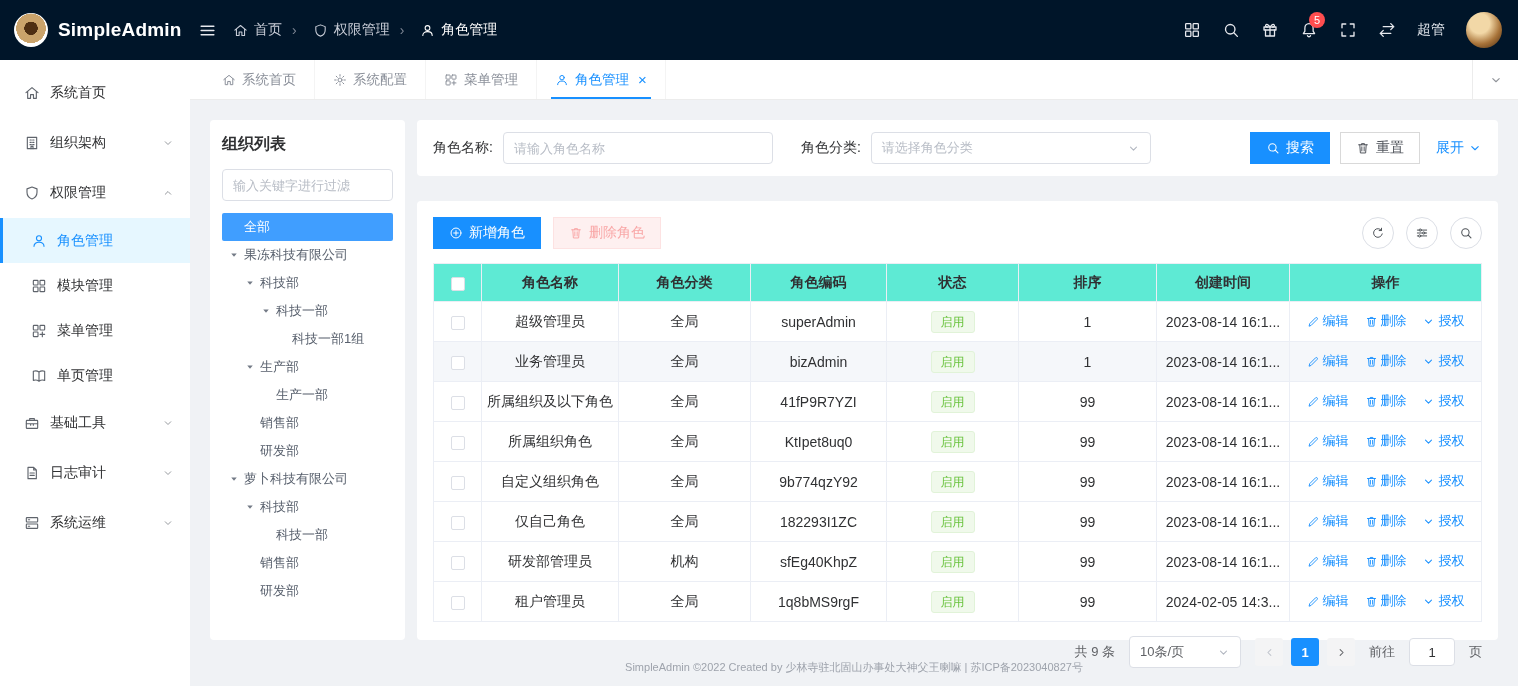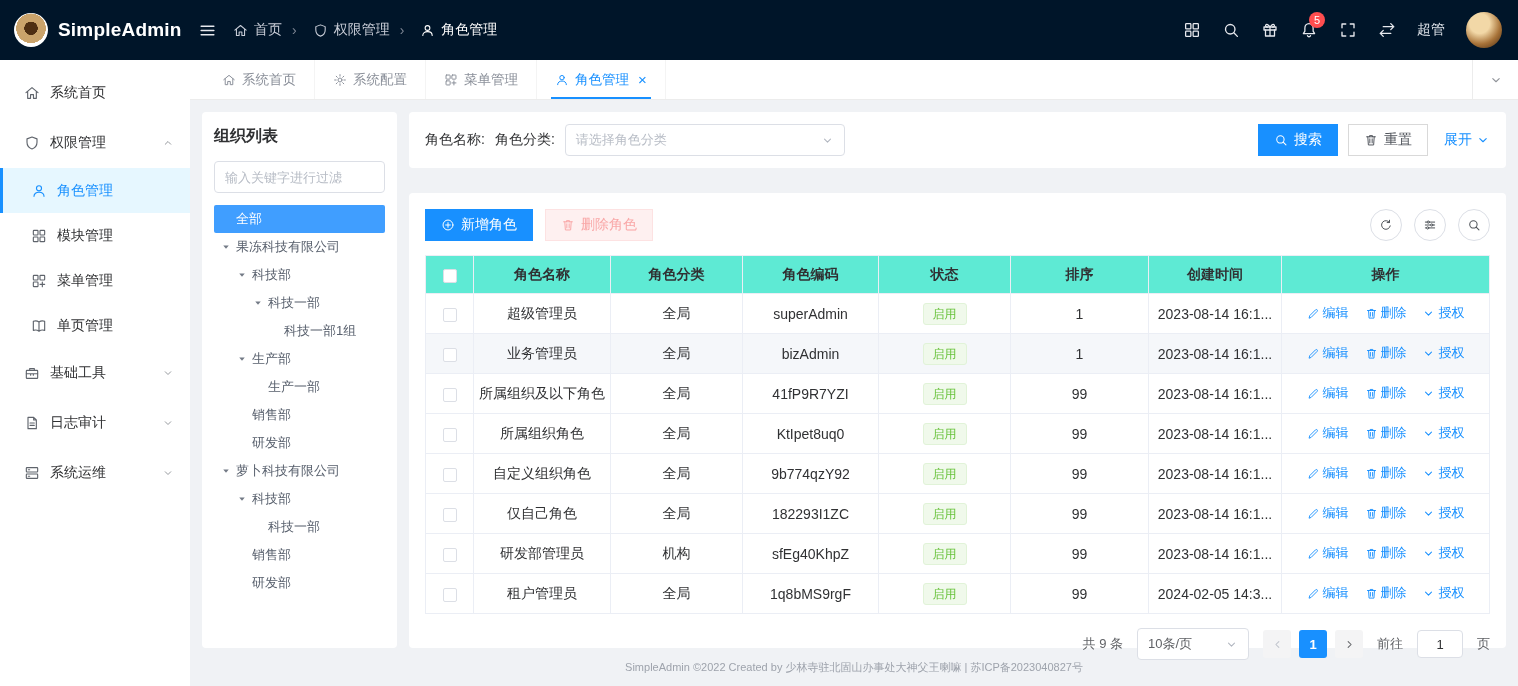--- a/index.html
+++ b/index.html
@@ -38,21 +38,21 @@
   .tabbar{height:40px;background:#fff;display:flex;align-items:stretch;border-bottom:1px solid #ececec;padding-left:14px;flex-shrink:0}
   .tabs{display:flex}
   .tab{display:flex;align-items:center;gap:6px;padding:0 18px;font-size:13.5px;color:#8a8f99;cursor:pointer;border-right:1px solid #f4f4f4;position:relative}
   .tab .ic{font-size:14px}
   .tab-close{display:none;font-size:15px;margin-left:3px;line-height:1}
   .tab.active{color:#1890ff}
   .tab.active::after{content:"";position:absolute;left:14px;right:14px;bottom:0;height:2px;background:#1890ff}
   .tab.active .tab-close{display:inline}
   .tab-more{margin-left:auto;width:46px;display:flex;align-items:center;justify-content:center;border-left:1px solid #ececec;color:#909399;cursor:pointer}
   
-  .main{flex:1;display:flex;gap:12px;padding:12px;min-height:0}
+  .main{flex:1;display:flex;gap:12px;padding:20px;min-height:0}
   .org-card{width:195px;background:#fff;border-radius:4px;padding:14px 12px;flex-shrink:0;display:flex;flex-direction:column;overflow:hidden}
   .org-card h3{font-size:16px;color:#303133;margin-bottom:14px;font-weight:bold}
   .inp{height:32px;border:1px solid #dcdfe6;border-radius:4px;padding:0 10px;font-size:13px;color:#303133;outline:none;font-family:inherit;background:#fff}
   .inp::placeholder{color:#b8bdc6}
   .org-card .inp{width:100%}
   .tree{margin-top:12px;font-size:13px;color:#58606d}
   .t-node{height:28px;display:flex;align-items:center;gap:4px;cursor:pointer;border-radius:2px;white-space:nowrap}
   .t-arrow{font-size:12px;color:#737a86;visibility:hidden}
   .t-node.has-arrow .t-arrow{visibility:visible}
   .t-node.selected{background:#409eff;color:#fff}
@@ -278,20 +278,29 @@
       <div class="s-item">
         <svg class="ic s-ic">
           <use href="#i-home"></use>
         </svg>
         <span class="s-label">系统首页</span>
         <svg class="ic s-chev" style="visibility: hidden;">
           <use></use>
         </svg>
       </div>
 
+      <div class="s-item">
+        <svg class="ic s-ic">
+          <use href="#i-org"></use>
+        </svg>
+        <span class="s-label">组织架构</span>
+        <svg class="ic s-chev">
+          <use href="#i-chevron-down"></use>
+        </svg>
+      </div>
 
       <div class="s-item">
         <svg class="ic s-ic">
           <use href="#i-shield"></use>
         </svg>
         <span class="s-label">权限管理</span>
         <svg class="ic s-chev">
           <use href="#i-chevron-up"></use>
         </svg>
       </div>
@@ -513,20 +522,21 @@
               </svg>
               <span>研发部</span>
             </div>
 
           </div>
       </section>
 
       <div class="content-col">
         <section class="search-card">
           <label>角色名称:</label>
+          <input class="inp name-inp" placeholder="请输入角色名称" style="">
           <label>角色分类:</label>
           <div class="select cat-select">
             <span>请选择角色分类</span>
             <svg class="ic chev">
                 <use href="#i-chevron-down"></use>
               </svg>
           </div>
           <div class="f-actions">
             <button class="btn btn-primary">
               <svg class="ic">

